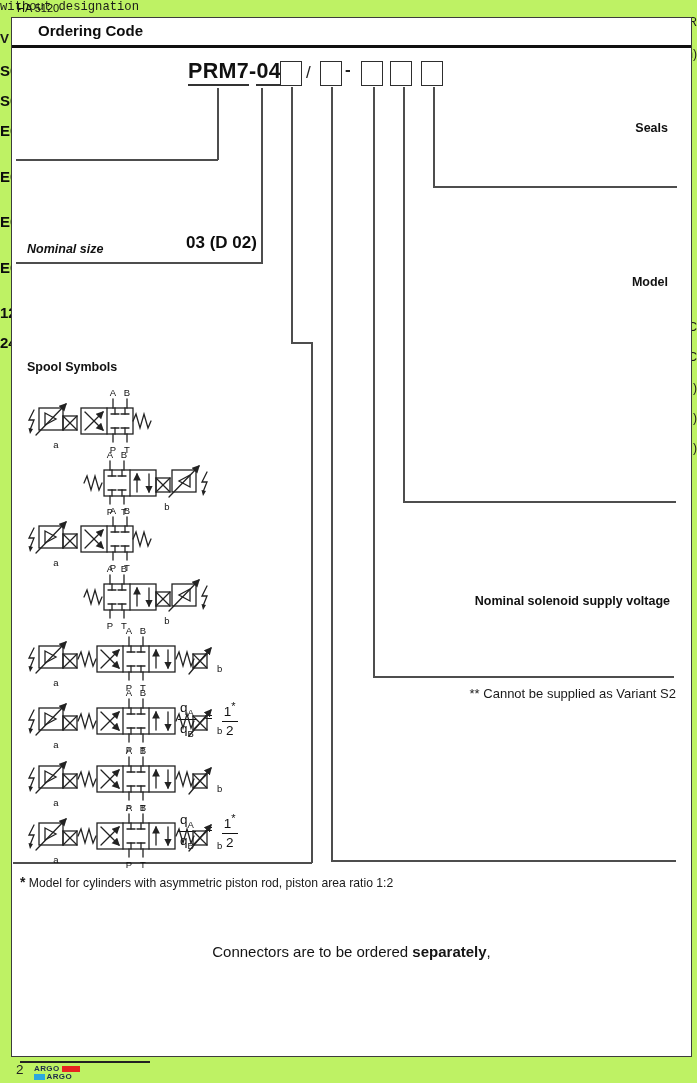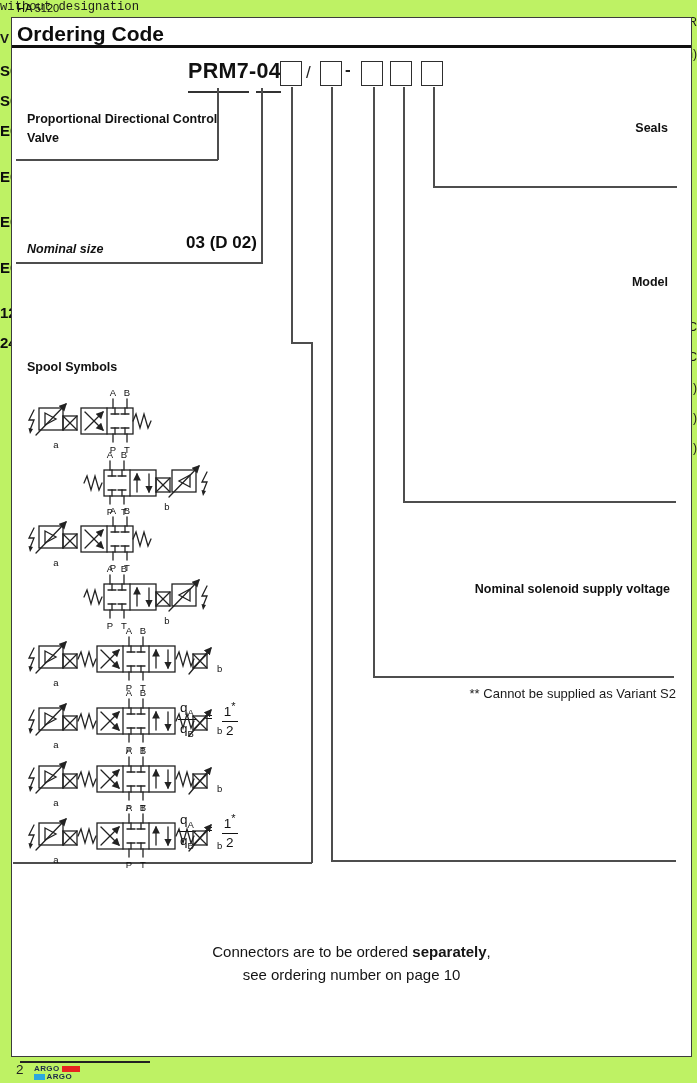--- a/index.html
+++ b/index.html
@@ -1,27 +1,27 @@
 <!DOCTYPE html>
 <html><head>
 <meta charset="utf-8">
 <style>
   html,body{margin:0;padding:0;background:#ffffff;}
   .page{position:relative;width:697px;height:1083px;background:#bef264;
         font-family:"Liberation Sans",sans-serif;color:#1a1a1a;overflow:hidden;}
   .abs{position:absolute;}
   .frame{position:absolute;left:11px;top:17px;width:681px;height:1040px;
          border:1.6px solid #3c3c3c;box-sizing:border-box;background:#fff;}
-  .hdr-title{position:absolute;left:17px;top:22px;font-weight:bold;font-size:21px;color:#0d0d0d;}
+  .hdr-title{position:absolute;left:38px;top:22px;font-weight:bold;font-size:15px;color:#0d0d0d;}
   .hdr-rule{position:absolute;left:12px;top:45px;width:679px;height:3px;background:#101010;}
   .vline{position:absolute;width:1.5px;background:#4d4d4d;}
   .hline{position:absolute;height:1.5px;background:#4d4d4d;}
   .codebox{position:absolute;top:61px;width:20px;height:23px;border:1.7px solid #2e2e2e;background:#fff;}
   .prm{position:absolute;left:188px;top:59px;font-weight:bold;font-size:21.5px;letter-spacing:.3px;color:#111;}
-  .prm .u{border-bottom:2px solid #333;padding-bottom:8px;}
+  .prm .u{border-bottom:2px solid #333;padding-bottom:1px;}
   .sep{position:absolute;font-size:17px;color:#222;}
   .lbl{font-weight:bold;font-size:12.5px;color:#111;line-height:1.5;}
   .t12{font-size:12.2px;color:#1a1a1a;line-height:1.25;}
   .code15{font-weight:bold;font-size:15px;color:#0d0d0d;line-height:1;}
   .spoolcode{font-weight:bold;font-size:16.5px;color:#0d0d0d;line-height:1;}
   .right{text-align:right;}
   .ratio{position:absolute;display:flex;align-items:flex-start;gap:9px;color:#111;font-size:13.5px;}
   .frac{display:inline-flex;flex-direction:column;align-items:center;line-height:1.2;}
   .frac .nm{border-bottom:1.4px solid #111;padding:0 2px 1px;}
   .frac .dn{padding-top:1px;}
@@ -57,31 +57,27 @@
   <div class="frame"></div>
   <div class="hdr-title">Ordering Code</div>
   <div class="hdr-rule"></div>
 
   <div class="prm">
     <span class="u">PRM7</span><span>-</span><span class="u">04</span>
   </div>
   <div class="sep" style="left:306px;top:63px;">/</div>
   <div class="sep" style="left:345px;top:60px;font-weight:bold;">-</div>
 
-  <div class="abs lbl" style="left:27px;top:110px;">
-    <div>Proportional Directional Control</div>
-    <div>Valve</div>
-  </div>
   <div class="abs lbl" style="left:27px;top:240px;font-style:italic;">Nominal size</div>
   <div class="abs" style="left:186px;top:233px;font-weight:bold;font-size:17px;color:#0d0d0d;">03 (D 02)</div>
   <div class="abs lbl" style="left:27px;top:358px;">Spool Symbols</div>
 
   <div class="abs lbl right" style="right:29px;top:119px;">Seals</div>
   <div class="abs lbl right" style="right:29px;top:273px;">Model</div>
-  <div class="abs lbl right" style="right:27px;top:580px;">Nominal solenoid supply voltage</div>
+  <div class="abs lbl right" style="right:27px;top:592px;">Nominal solenoid supply voltage</div>
   <div class="abs t12 right" style="right:21px;top:686px;font-size:13px;">** Cannot be supplied as Variant S2</div>
 
   <div class="ratio" style="left:178px;top:700px;">
     <span class="frac">
       <span class="nm"><span>q</span><sub>A</sub></span>
       <span class="dn"><span>q</span><sub>B</sub></span>
     </span>
     <span class="eq">=</span>
     <span class="frac">
       <span class="nm"><span>1</span><sup class="star">*</sup></span>
@@ -93,25 +89,28 @@
       <span class="nm"><span>q</span><sub>A</sub></span>
       <span class="dn"><span>q</span><sub>B</sub></span>
     </span>
     <span class="eq">=</span>
     <span class="frac">
       <span class="nm"><span>1</span><sup class="star">*</sup></span>
       <span class="dn">2</span>
     </span>
   </div>
 
+  <div class="abs t12" style="left:20px;top:874px;">
+    <b style="font-size:14px;">*</b>
+    <span>Model for cylinders with asymmetric piston rod, piston area ratio 1:2</span>
+  </div>
 
   <div class="conn" style="top:943px;">
     <span>Connectors are to be ordered </span><b>separately</b><span>,</span>
   </div>
-  <div class="conn" style="top:966px;">see ordering number on page 10</div>
 
   <div class="hline" style="left:20px;top:1061px;width:130px;background:#222;"></div>
   <div class="pgnum">2</div>
   <div class="logo">
     <div class="lrow">
       <span class="ltxt">ARGO</span>
       <span class="lred" style="background: rgb(232, 35, 31);"></span>
     </div>
     <div class="lrow">
       <span class="lcyan" style="background: rgb(43, 167, 222);"></span>

